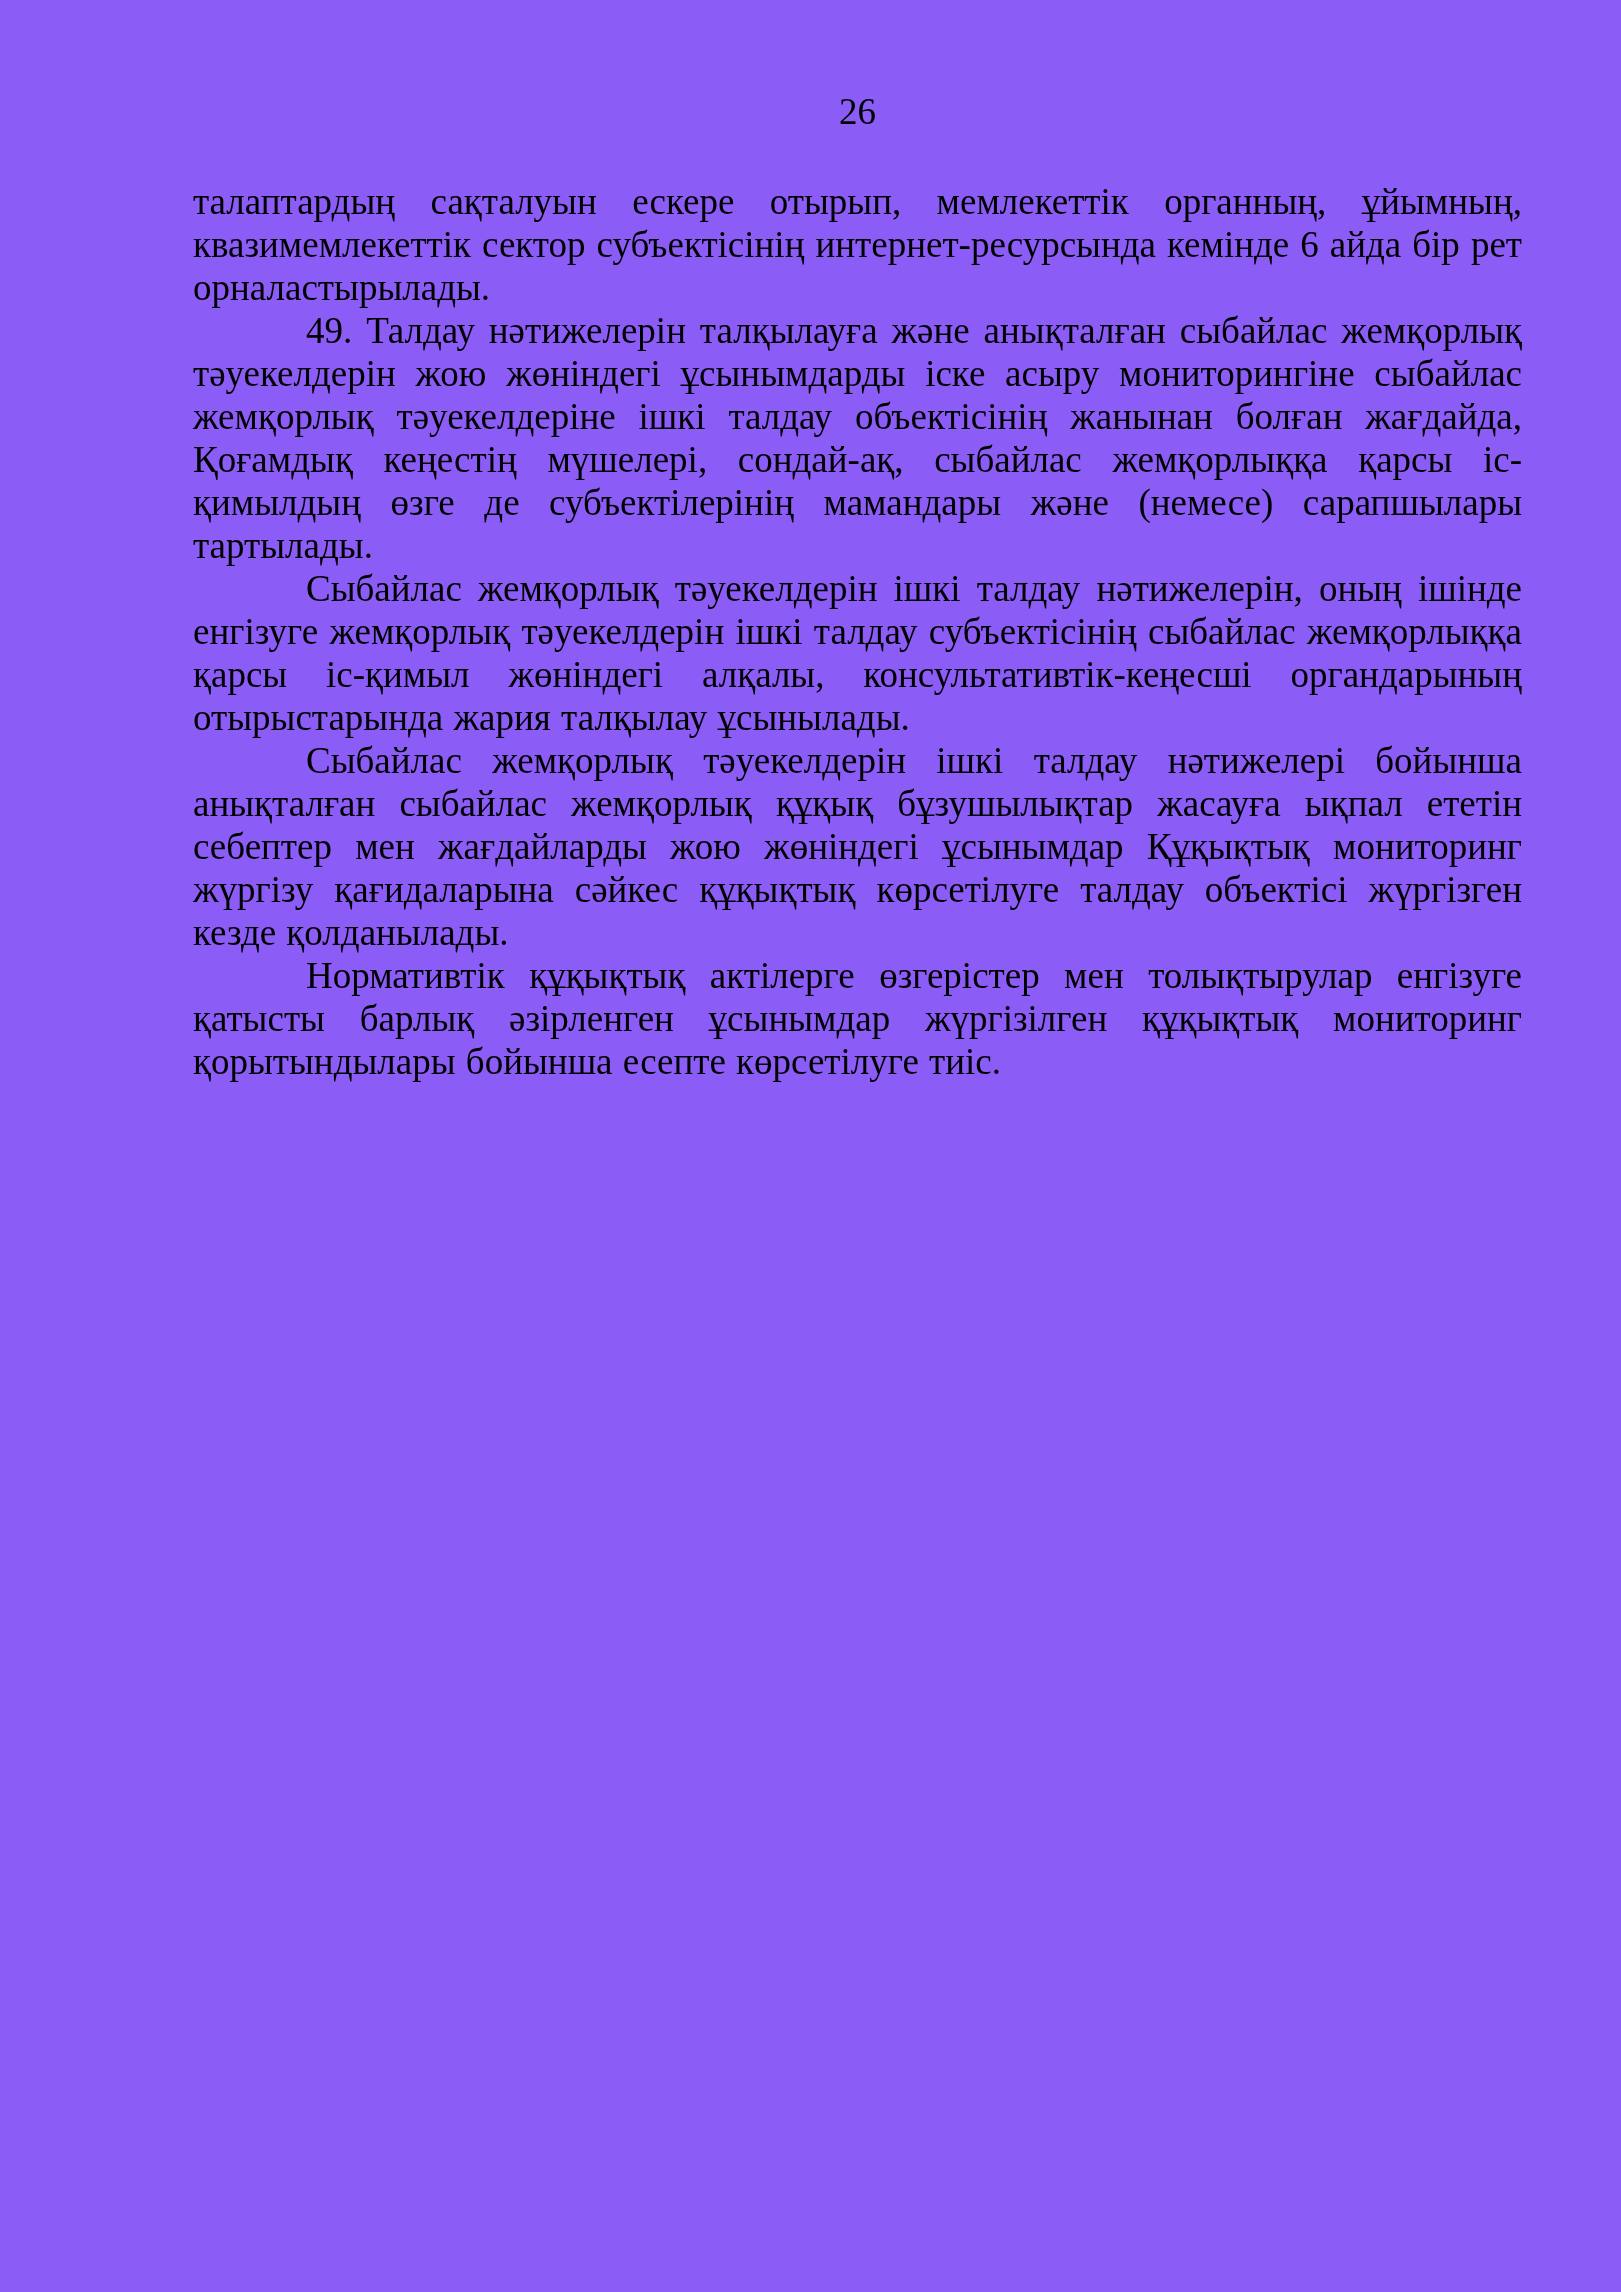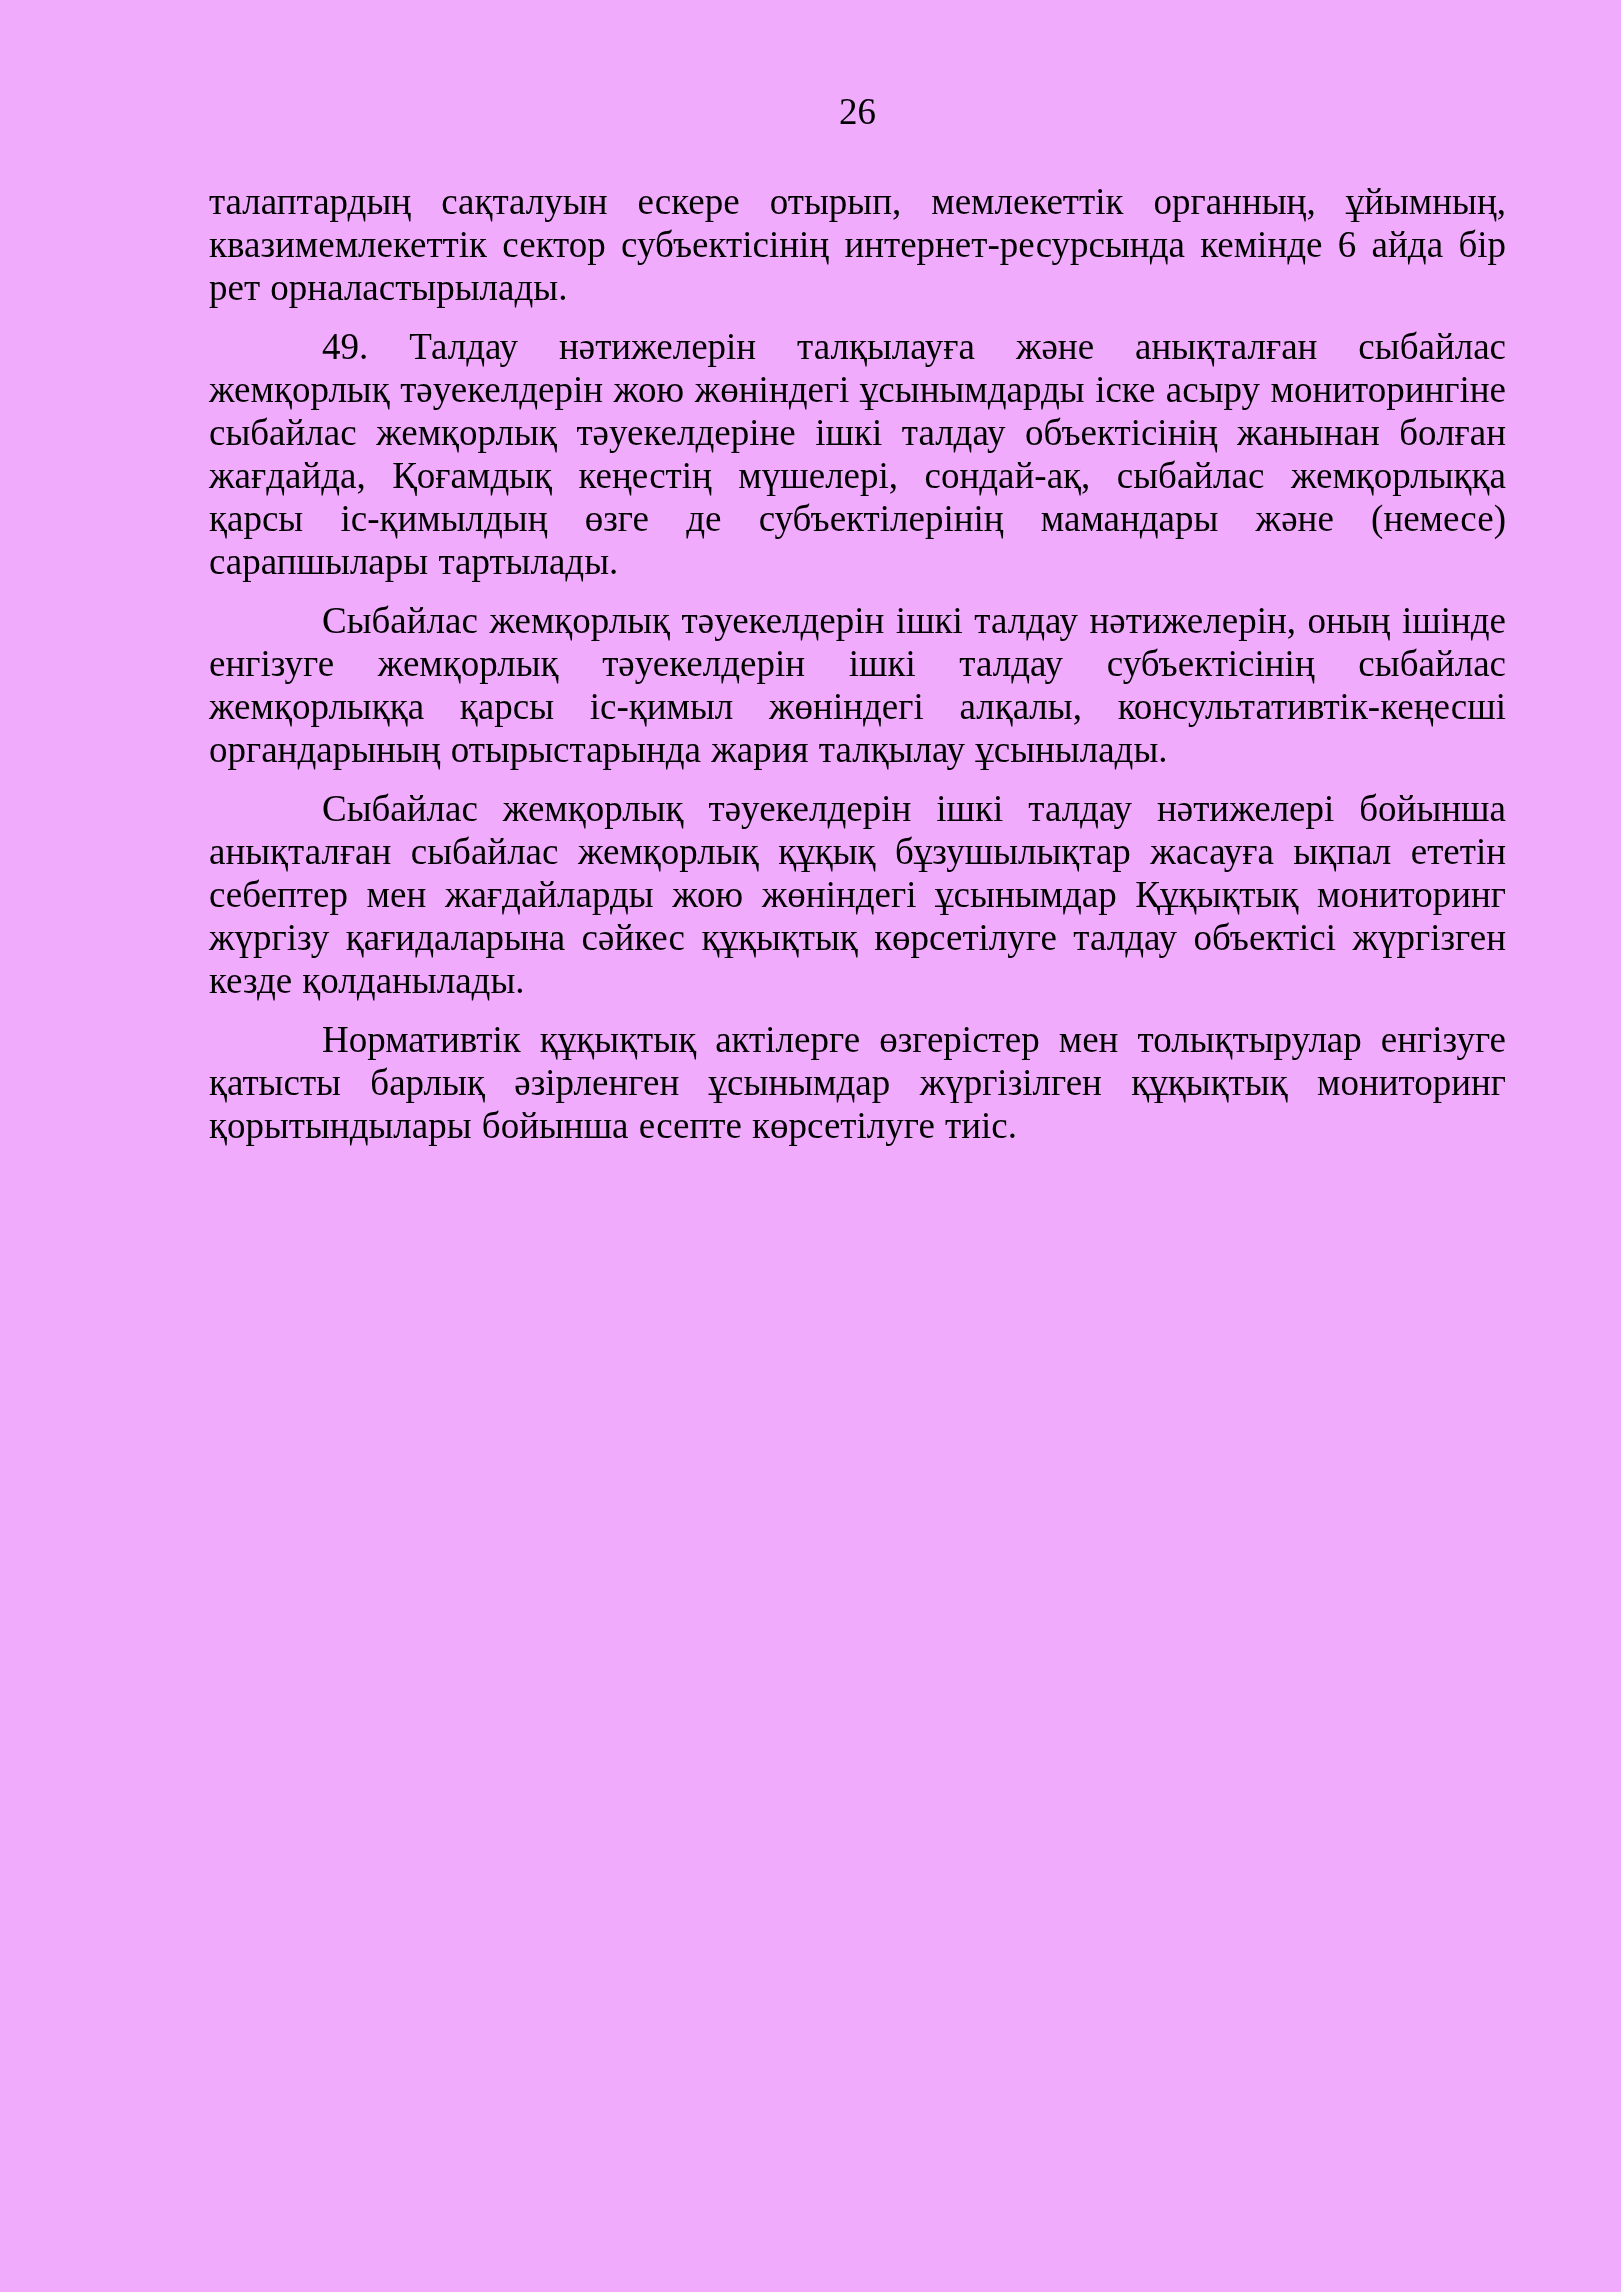--- a/index.html
+++ b/index.html
@@ -11,31 +11,31 @@
     width: 1621px;
     height: 2293px;
     font-family: "Liberation Serif", "DejaVu Serif", serif;
     color: #000000;
     overflow: hidden;
   }
   .page {
     box-sizing: border-box;
     width: 1621px;
     height: 2293px;
-    background: #f0abfc;
+    background: #8b5cf6;
     padding: 90px 99px 0 193px;
   }
   .page-number {
     font-size: 37px;
     line-height: 43px;
     text-align: center;
     margin: 0 0 47px 0;
   }
   .body-text p.para {
-    margin: 16px;
+    margin: 0;
     font-size: 37px;
     line-height: 43px;
     text-align: justify;
     text-indent: 113px;
     word-spacing: 1px;
   }
   .body-text p.para.no-indent {
     text-indent: 0;
   }
 </style>

